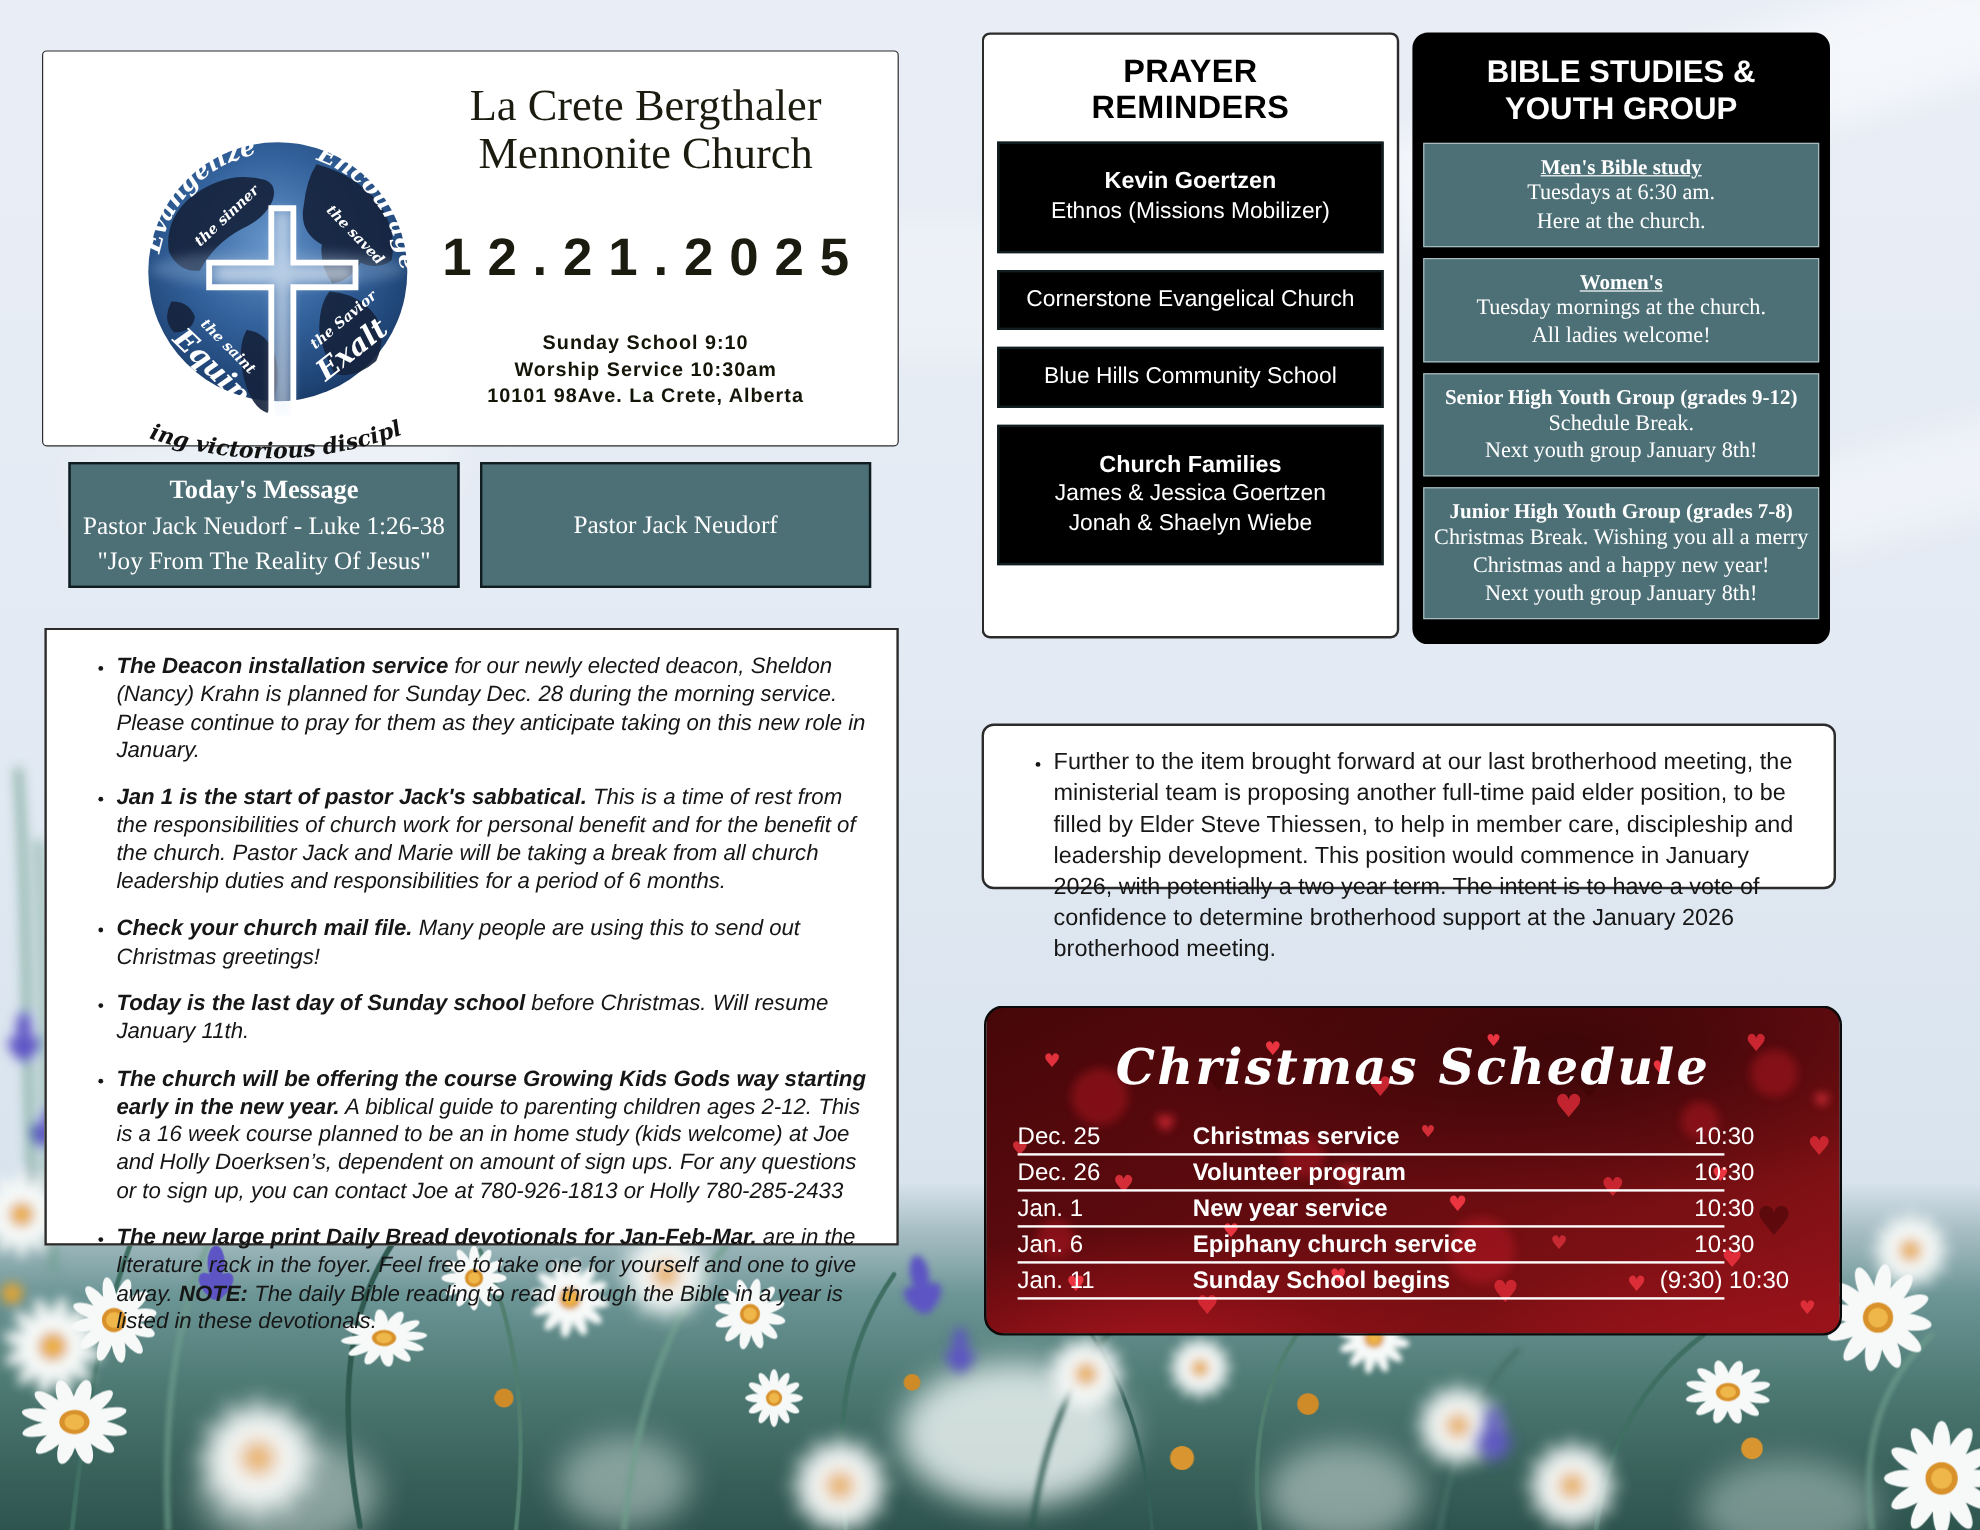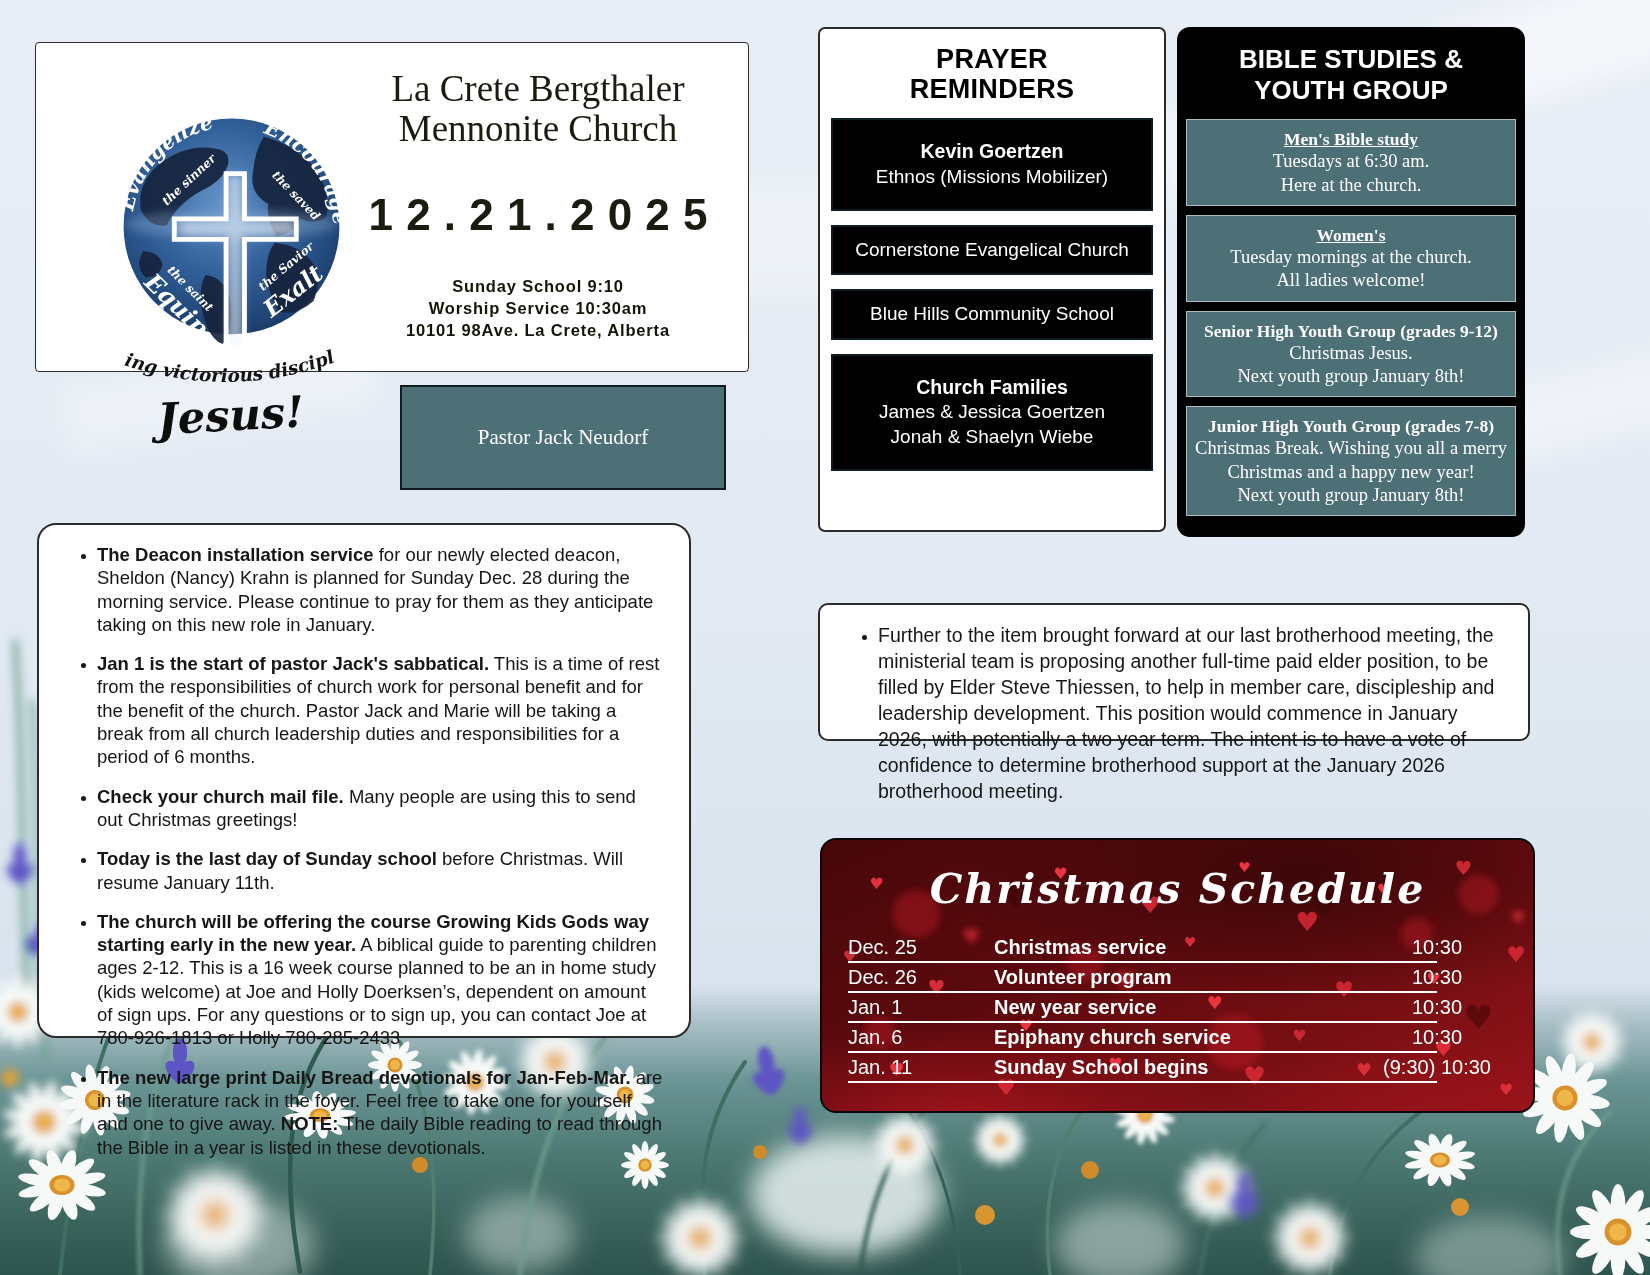--- a/index.html
+++ b/index.html
@@ -20,21 +20,21 @@
   
   .teal-card{position:absolute;background:#4d7077;border:2.5px solid #0f1c20;color:#fff;
              font-family:"Liberation Serif",serif;text-align:center;box-sizing:border-box;
              display:flex;flex-direction:column;justify-content:center;}
   .teal-title{font-weight:700;font-size:22px;line-height:1.45;}
   .teal-card .line{font-size:21px;line-height:1.42;}
   .msg-box-1{left:57px;top:385px;width:326px;height:105px;}
   .msg-box-2{left:400px;top:385px;width:326px;height:105px;}
 
   
-  .announce-card{left:37px;top:523px;width:654px;height:515px;border-radius:19px;}
+  .announce-card{left:37px;top:523px;width:712px;height:515px;border-radius:0;font-style:italic;}
   .announce-card ul, .brother-card ul{margin:18px 24px 0 0;padding-left:58px;color:#161616;}
   .announce-card li{font-size:18.5px;line-height:1.26;margin-bottom:16px;}
   .announce-card li::marker, .brother-card li::marker{font-size:16px;}
   .seg-b{font-weight:700;}
 
   
   .prayer-card{left:818px;top:27px;width:348px;height:505px;border-radius:7px;text-align:center;}
   .prayer-title{margin-top:15px;font-size:27px;font-weight:700;line-height:1.12;color:#000;
                 padding:0 70px;letter-spacing:.3px;}
   .prayer-boxes{margin:14px 11px 0;display:flex;flex-direction:column;gap:14px;}
@@ -262,20 +262,27 @@
       </div>
       <div class="date-line">12.21.2025</div>
       <div class="services">
         <div>Sunday School 9:10</div>
         <div>Worship Service 10:30am</div>
         <div>10101 98Ave. La Crete, Alberta</div>
       </div>
     </div>
   </section>
 
+  <div class="teal-card msg-box-1">
+    <div class="teal-title">Today's Message</div>
+    <div>
+        <div class="line">Pastor Jack Neudorf - Luke 1:26-38</div>
+        <div class="line">"Joy From The Reality Of Jesus"</div>
+      </div>
+  </div>
   <div class="teal-card msg-box-2">
     <div>
         <div class="line">Pastor Jack Neudorf</div>
       </div>
   </div>
 
   <section class="card announce-card">
     <ul id="announce-list">
         <li><span class="seg-b">The Deacon installation service</span><span> for our newly elected deacon, Sheldon (Nancy) Krahn is planned for Sunday Dec. 28 during the morning service. Please continue to pray for them as they anticipate taking on this new role in January.</span></li>
         <li><span class="seg-b">Jan 1 is the start of pastor Jack's sabbatical.</span><span> This is a time of rest from the responsibilities of church work for personal benefit and for the benefit of the church. Pastor Jack and Marie will be taking a break from all church leadership duties and responsibilities for a period of 6 months.</span></li>
@@ -315,21 +322,21 @@
           <div>Tuesdays at 6:30 am.</div>
           <div>Here at the church.</div>
         </div>
         <div class="bible-sub">
           <div class="bible-sub-title u">Women's</div>
           <div>Tuesday mornings at the church.</div>
           <div>All ladies welcome!</div>
         </div>
         <div class="bible-sub">
           <div class="bible-sub-title">Senior High Youth Group (grades 9-12)</div>
-          <div>Christmas Jesus.</div>
+          <div>Schedule Break.</div>
           <div>Next youth group January 8th!</div>
         </div>
         <div class="bible-sub">
           <div class="bible-sub-title">Junior High Youth Group (grades 7-8)</div>
           <div>Christmas Break. Wishing you all a merry Christmas and a happy new year!</div>
           <div>Next youth group January 8th!</div>
         </div>
       </div>
   </section>
 

